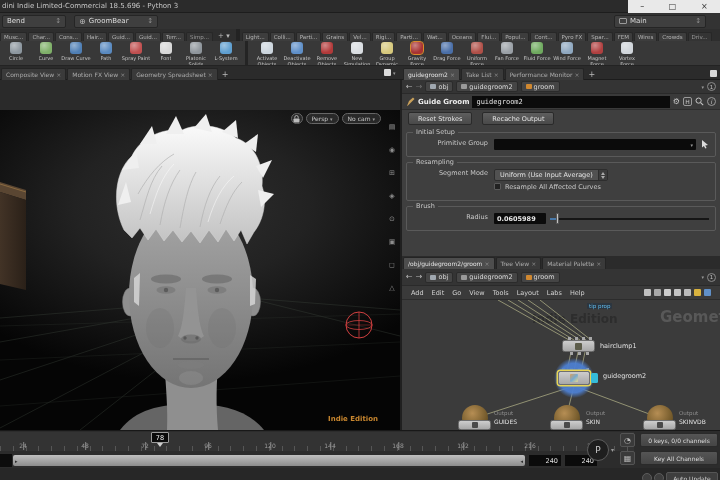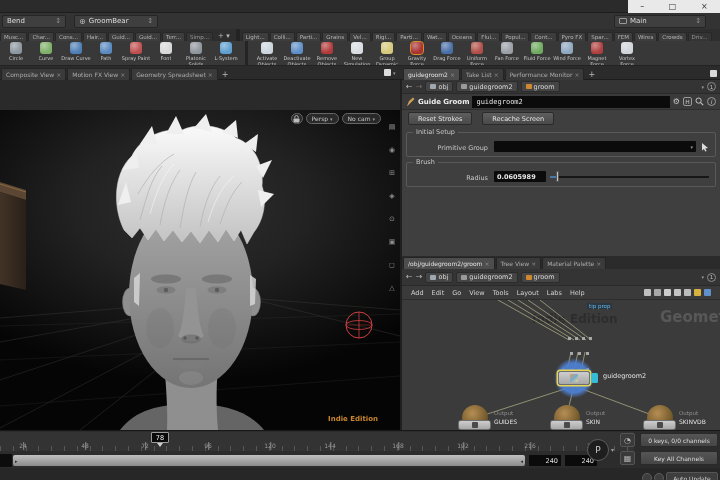--- a/index.html
+++ b/index.html
@@ -90,21 +90,21 @@
   .node-name-field { flex:1; height:12px; background:#0b0b0b; color:#e2e2e2; font-size:7px; display:flex; align-items:center; padding:0 4px; font-family:"DejaVu Sans Mono",monospace; }
   .hdr-ic { color:#c4c4c4; font-size:8px; line-height:1; }
   .h-badge { width:9px; height:9px; border:1px solid #9a9a9a; border-radius:2px; font-size:6px; color:#c8c8c8; display:flex; align-items:center; justify-content:center; }
   .info-circle { width:9px; height:9px; border:1px solid #9a9a9a; border-radius:50%; font-size:6px; color:#c8c8c8; display:flex; align-items:center; justify-content:center; font-style:italic; }
 
   .stroke-row { height:17px; display:flex; gap:10px; padding:2px 6px; }
   .h-btn { background:linear-gradient(#5e5e5e,#494949); border:1px solid #2a2a2a; border-radius:2px; color:#e4e4e4; font-size:6.5px; padding:0 9px; display:flex; align-items:center; }
 
   .pgroup { border:1px solid #5a5a5a; border-radius:2px; margin:5px 4px 2px; position:relative; padding:5px 2px 3px; }
   .pgroup-title { position:absolute; top:-4px; left:6px; background:#3f3f3f; font-size:6.5px; color:#c6c6c6; padding:0 3px; line-height:1; }
-  .prow { display:flex; align-items:flex-end; height:13px; padding:0 3px; margin:1px 0; }
+  .prow { display:flex; align-items:flex-start; height:13px; padding:0 3px; margin:1px 0; }
   .plabel { flex:0 0 82px; text-align:right; padding-right:6px; font-size:6.5px; color:#c8c8c8; white-space:nowrap; }
   .pfield { background:#0b0b0b; height:11px; border-radius:1px; color:#e8e8e8; font-size:6.5px; display:flex; align-items:center; padding:0 3px; }
   .pfield.bold { font-weight:bold; }
   .grp-field { flex:1; justify-content:space-between; }
   .dropdown { background:#515151; border:1px solid #2d2d2d; border-radius:2px; height:12px; display:flex; align-items:center; font-size:6.5px; color:#e2e2e2; padding-left:5px; }
   .dd-step { width:9px; height:10px; margin-left:5px; background:#3c3c3c; border-left:1px solid #2d2d2d; display:flex; flex-direction:column; align-items:center; justify-content:center; gap:1px; }
   .tri-up { width:0; height:0; border-left:2px solid transparent; border-right:2px solid transparent; border-bottom:3px solid #ababab; }
   .tri-down { width:0; height:0; border-left:2px solid transparent; border-right:2px solid transparent; border-top:3px solid #ababab; }
   .slider { position:relative; height:11px; flex:1; margin-left:4px; }
   .slider .track { position:absolute; top:5px; left:0; right:1px; height:1.5px; background:#161616; }
@@ -153,20 +153,21 @@
   .bottom-strip { position:absolute; left:0; top:37px; width:720px; height:13px; background:#272727; }
   .mini-circle { position:absolute; width:10px; height:10px; border-radius:50%; background:#3d3d3d; border:1px solid #5c5c5c; }
   .auto-btn { position:absolute; left:666px; top:4px; width:52px; height:13px; background:#3e3e3e; border:1px solid #555; border-radius:2px; color:#cfcfcf; font-size:6px; display:flex; align-items:center; justify-content:center; white-space:nowrap; }
 </style>
 </head>
 <body>
 
 <div class="app">
 
   <div class="titlebar">
+    <span class="title-text">dini Indie Limited-Commercial 18.5.696 - Python 3</span>
     <div class="win-controls">
       <span>–</span>
       <span>□</span>
       <span>×</span>
     </div>
   </div>
 
   <div class="menubar">
     <div class="combo build-combo">
       <span>Bend</span>
@@ -508,37 +509,55 @@
       <span class="h-badge">H</span>
       <svg width="9" height="9" viewBox="0 0 9 9">
           <circle cx="3.6" cy="3.6" r="2.6" fill="none" stroke="#c4c4c4" stroke-width="1"></circle>
           <line x1="5.6" y1="5.6" x2="8.2" y2="8.2" stroke="#c4c4c4" stroke-width="1.1"></line>
         </svg>
       <span class="info-circle">i</span>
     </div>
 
     <div class="stroke-row">
       <div class="h-btn">Reset Strokes</div>
-      <div class="h-btn">Recache Screen</div>
+      <div class="h-btn">Recache Output</div>
     </div>
 
     <div class="pgroup">
       <span class="pgroup-title">Initial Setup</span>
       <div class="prow">
         <span class="plabel">Primitive Group</span>
         <span class="pfield grp-field">
             <span></span>
             <span class="chev">▾</span>
           </span>
         <svg width="10" height="10" viewBox="0 0 10 10" style="margin-left:4px">
             <path d="M2,1 L8,6 L5.2,6.4 L6.6,9 L5.3,9.6 L3.9,7 L2,8.5 Z" fill="#dcdcdc"></path>
           </svg>
       </div>
     </div>
 
+    <div class="pgroup">
+      <span class="pgroup-title">Resampling</span>
+      <div class="prow">
+        <span class="plabel">Segment Mode</span>
+        <span class="dropdown">
+            <span>Uniform (Use Input Average)</span>
+            <span class="dd-step">
+              <span class="tri-up"></span>
+              <span class="tri-down"></span>
+            </span>
+          </span>
+      </div>
+      <div class="prow">
+        <span class="plabel"></span>
+        <span class="checkbox"></span>
+        <span style="font-size:6.5px;color:#c8c8c8;margin-left:4px">Resample All Affected Curves</span>
+      </div>
+    </div>
 
     <div class="pgroup">
       <span class="pgroup-title">Brush</span>
       <div class="prow">
         <span class="plabel">Radius</span>
         <span class="pfield bold" style="width:52px">0.0605989</span>
         <span class="slider">
             <span class="track"></span>
             <span class="fill" style="left:0;width:6px"></span>
             <span class="handle" style="left:6px"></span>
@@ -639,20 +658,26 @@
               <rect x="176" y="68" width="3" height="3"></rect>
               <rect x="184" y="68" width="3" height="3"></rect>
             <rect x="71" y="117" width="3" height="3"></rect>
               <rect x="163" y="117" width="3" height="3"></rect>
               <rect x="256" y="117" width="3" height="3"></rect>
           </g>
         </svg>
 
         <div class="wire-badge">tip prop</div>
 
+        <div class="net-node" style="left:160px; top:40px; width:120px; height:12px">
+          <div class="node-rect" style="width:33px; height:12px">
+              <span class="mini-ic" style="background:#5c5c4a; width:7px; height:7px"></span>
+            </div>
+          <span class="node-label" style="position:absolute; left:38px; top:2px">hairclump1</span>
+        </div>
 
         <div class="net-node" style="left:152px; top:58px; width:130px; height:40px">
           <div class="halo"></div>
           <div class="node-rect sel-rect" style="position:absolute; left:4px; top:13px; width:32px; height:14px">
             <span class="mini-ic" style="background:linear-gradient(135deg,#d8a060,#78aace,#e8d890)"></span>
           </div>
           <div style="position:absolute; left:37px; top:15px; width:7px; height:10px; background:#35bcd8; border-radius:1.5px"></div>
           <span class="node-label" style="position:absolute; left:49px; top:14px">guidegroom2</span>
         </div>
 

